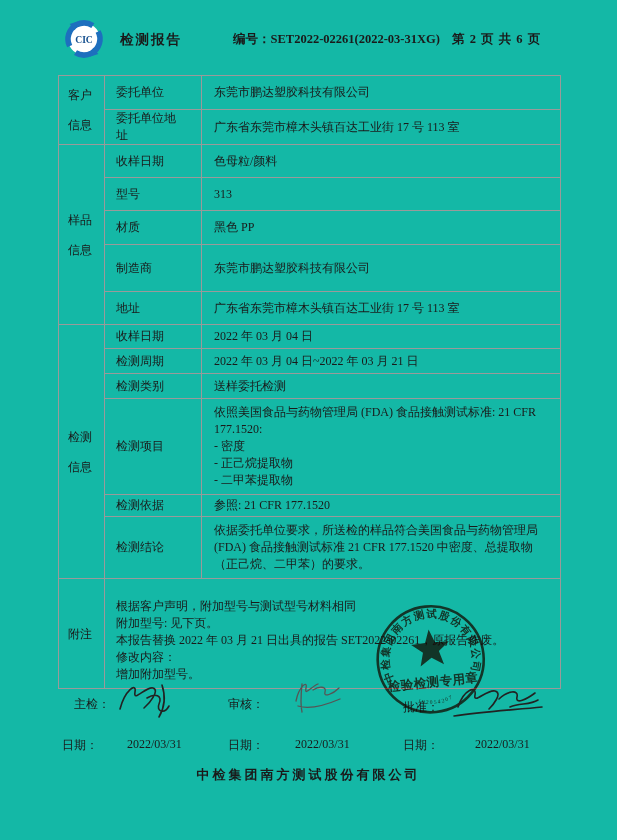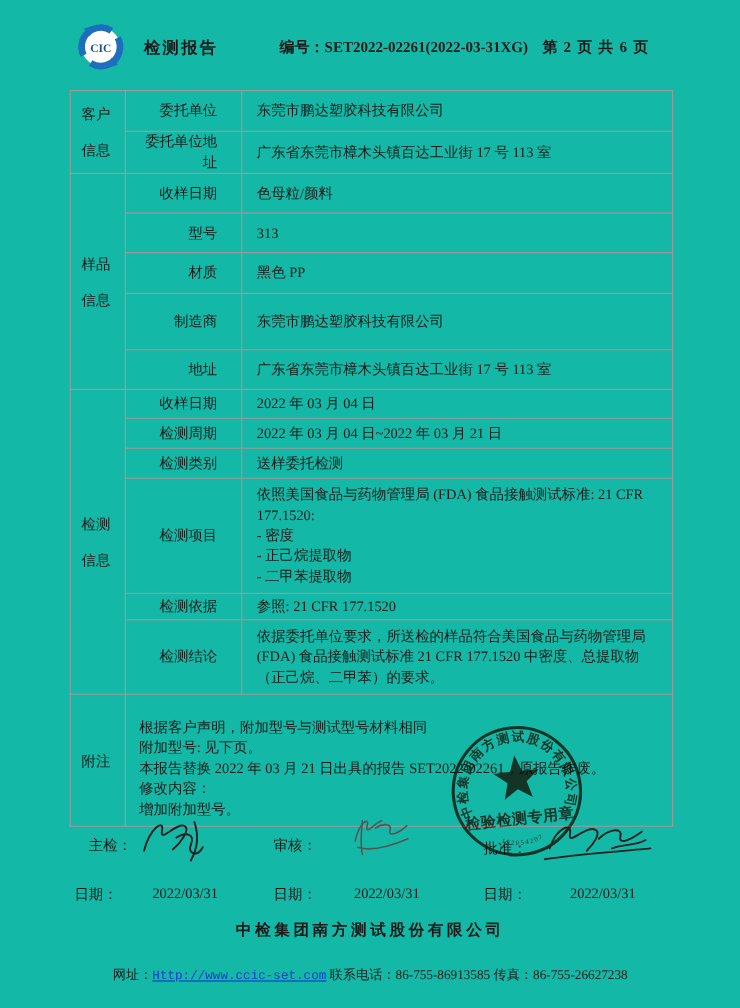--- a/index.html
+++ b/index.html
@@ -13,21 +13,21 @@
   
   .hdr-title { left:120px; top:31px; font-size:13.5px; font-weight:bold; letter-spacing:2px; }
   .hdr-no { left:233px; top:31px; font-size:12.5px; font-weight:bold; }
   .hdr-page { left:452px; top:31px; font-size:12.5px; font-weight:bold; letter-spacing:1px; }
   
   table.report { position:absolute; left:58px; top:75px; width:502px;
     border-collapse:collapse; table-layout:fixed; }
   table.report td { border:1px solid #9a9a9a; font-size:12px; vertical-align:middle;
     color:#1a1a1a; overflow:hidden; }
   td.sec { text-align:left; line-height:30px; padding:0 9px; word-break:break-all; }
-  td.fld { padding:0 20px 0 11px;text-align:right; }
+  td.fld { padding:0 20px 0 11px; }
   td.val { padding:2px 8px 2px 12px; }
   td.multi { white-space:pre-line; line-height:17px; padding:5px 8px 5px 12px; vertical-align:middle; }
   td.note { white-space:pre-line; line-height:17px; padding:19px 10px 5px 11px; vertical-align:middle; }
   
   .sig-label { font-size:12px; }
   .date-label { font-size:12px; }
   .date-val { font-size:12px; }
   svg.sig { position:absolute; z-index:6; }
   
   .stamp { position:absolute; left:372px; top:596px; z-index:5; mix-blend-mode:multiply;
@@ -170,19 +170,14 @@
   </svg>
 
   <div class="abs date-label" style="left:62px;top:737px;">日期：</div>
   <div class="abs date-val" style="left:127px;top:737px;">2022/03/31</div>
   <div class="abs date-label" style="left:228px;top:737px;">日期：</div>
   <div class="abs date-val" style="left:295px;top:737px;">2022/03/31</div>
   <div class="abs date-label" style="left:403px;top:737px;">日期：</div>
   <div class="abs date-val" style="left:475px;top:737px;">2022/03/31</div>
 
   <div class="abs foot-company">中检集团南方测试股份有限公司</div>
-  <div class="abs foot-line foot-contact">
-    <span>网址：</span><a class="foot-link">Http://www.ccic-set.com</a>
-    <span>联系电话：</span><span>86-755-86913585</span>
-    <span>传真：</span><span>86-755-26627238</span>
-  </div>
 
 </div>
 
 </body></html>

